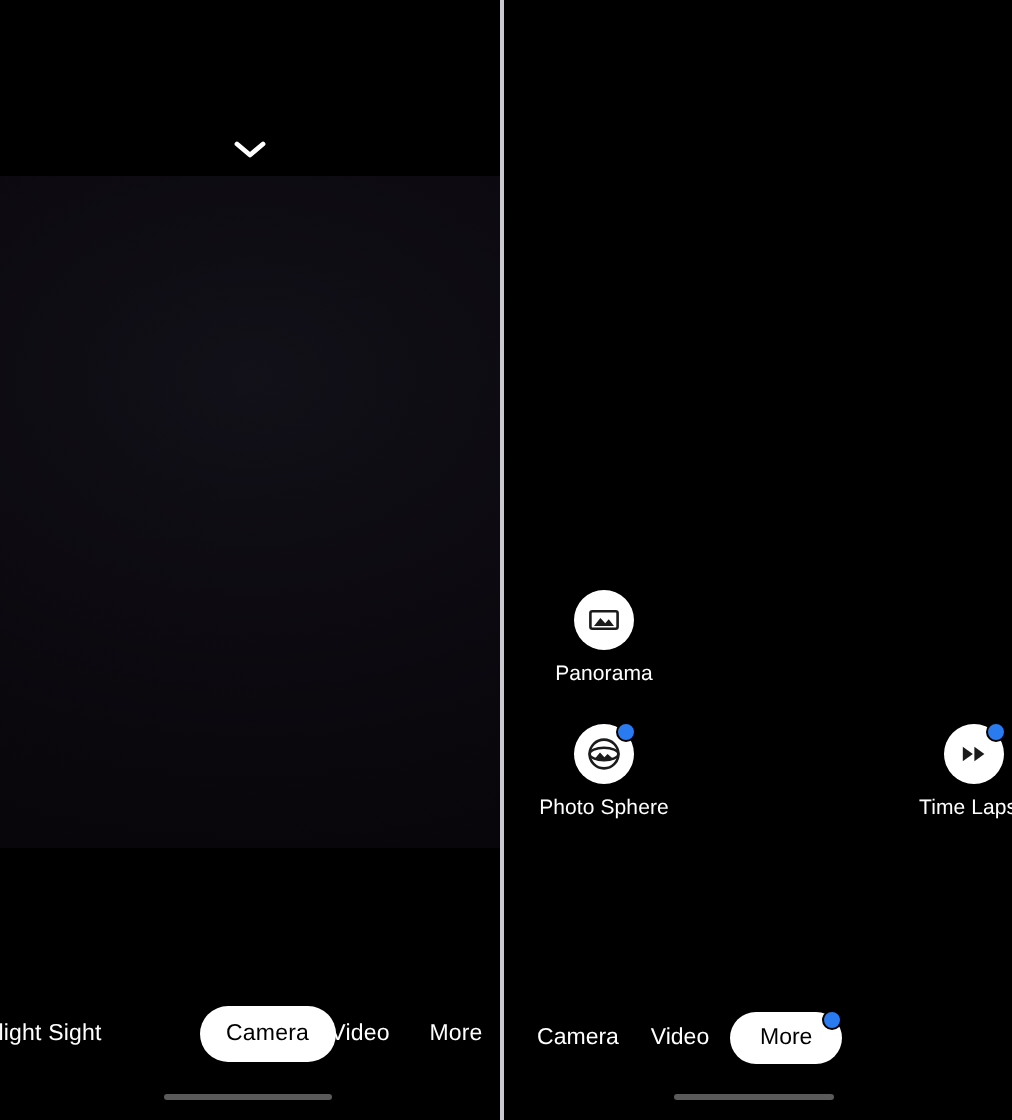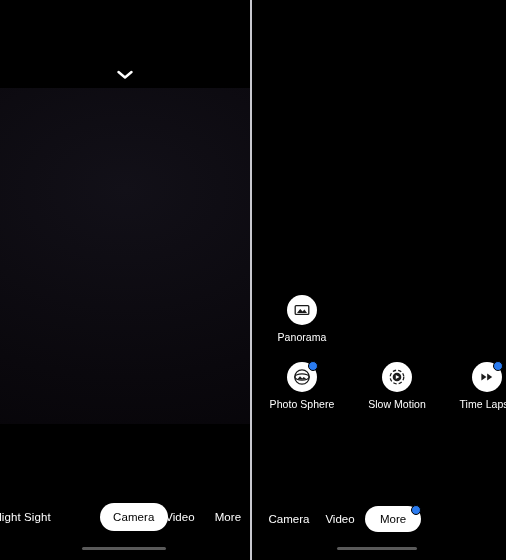--- a/index.html
+++ b/index.html
@@ -277,32 +277,20 @@
           <div class="cell-icon">
             <svg width="16" height="16" viewBox="0 0 16 16">
               <rect x="1.2" y="3.6" width="13.6" height="8.8" rx="1" fill="none" stroke="#1b1b1b" stroke-width="1.3"></rect>
               <path d="M3 11 L6.2 7 L8.6 9.6 L10.4 7.6 L13 11 Z" fill="#1b1b1b"></path>
             </svg>
           </div>
         </div>
         <div class="cell-label">Panorama</div>
       </div>
 
-      <div class="grid-cell g-slowmo">
-        <div class="cell-icon-wrap">
-          <div class="cell-icon">
-            <svg width="18" height="18" viewBox="0 0 18 18">
-              <circle cx="9" cy="9" r="6.8" fill="none" stroke="#1b1b1b" stroke-width="1.3" stroke-dasharray="3.4 2.1"></circle>
-              <circle cx="9" cy="9" r="4.3" fill="#1b1b1b"></circle>
-              <path d="M7.8 6.9 L11.4 9 L7.8 11.1 Z" fill="#ffffff"></path>
-            </svg>
-          </div>
-        </div>
-        <div class="cell-label">Slow Motion</div>
-      </div>
 
       <div class="grid-cell g-lapse">
         <div class="cell-icon-wrap">
           <div class="cell-icon">
             <svg width="18" height="18" viewBox="0 0 18 18">
               <path d="M3.4 5.4 L8.4 9 L3.4 12.6 Z" fill="#1b1b1b"></path>
               <path d="M9.2 5.4 L14.2 9 L9.2 12.6 Z" fill="#1b1b1b"></path>
             </svg>
           </div>
           <div class="badge"></div>

